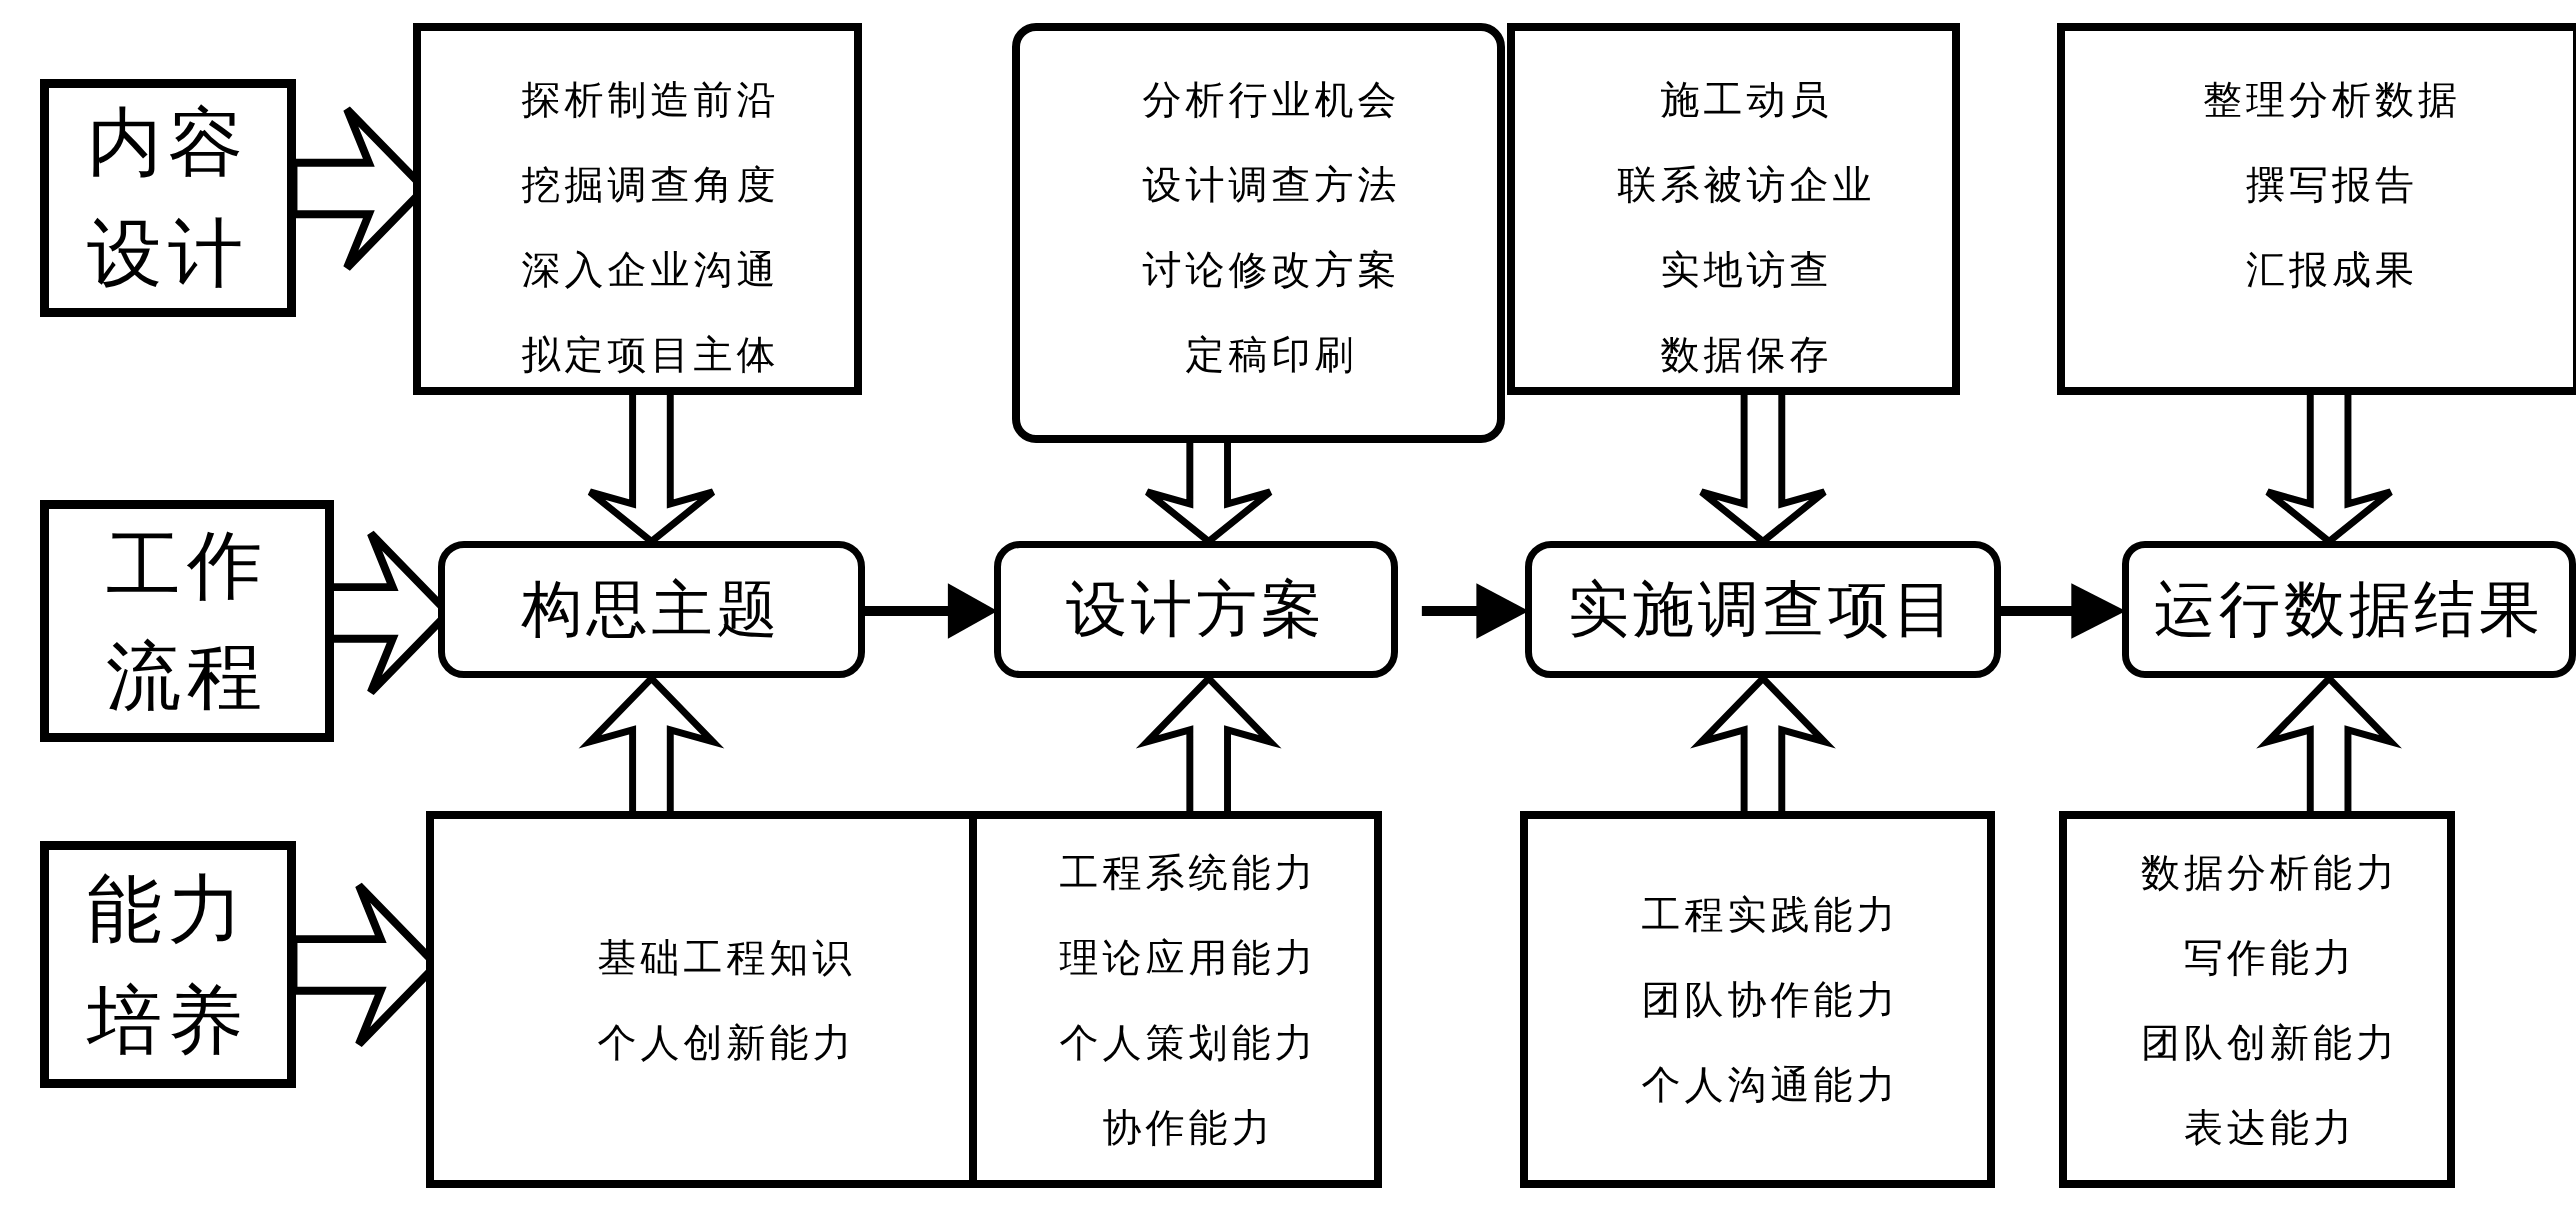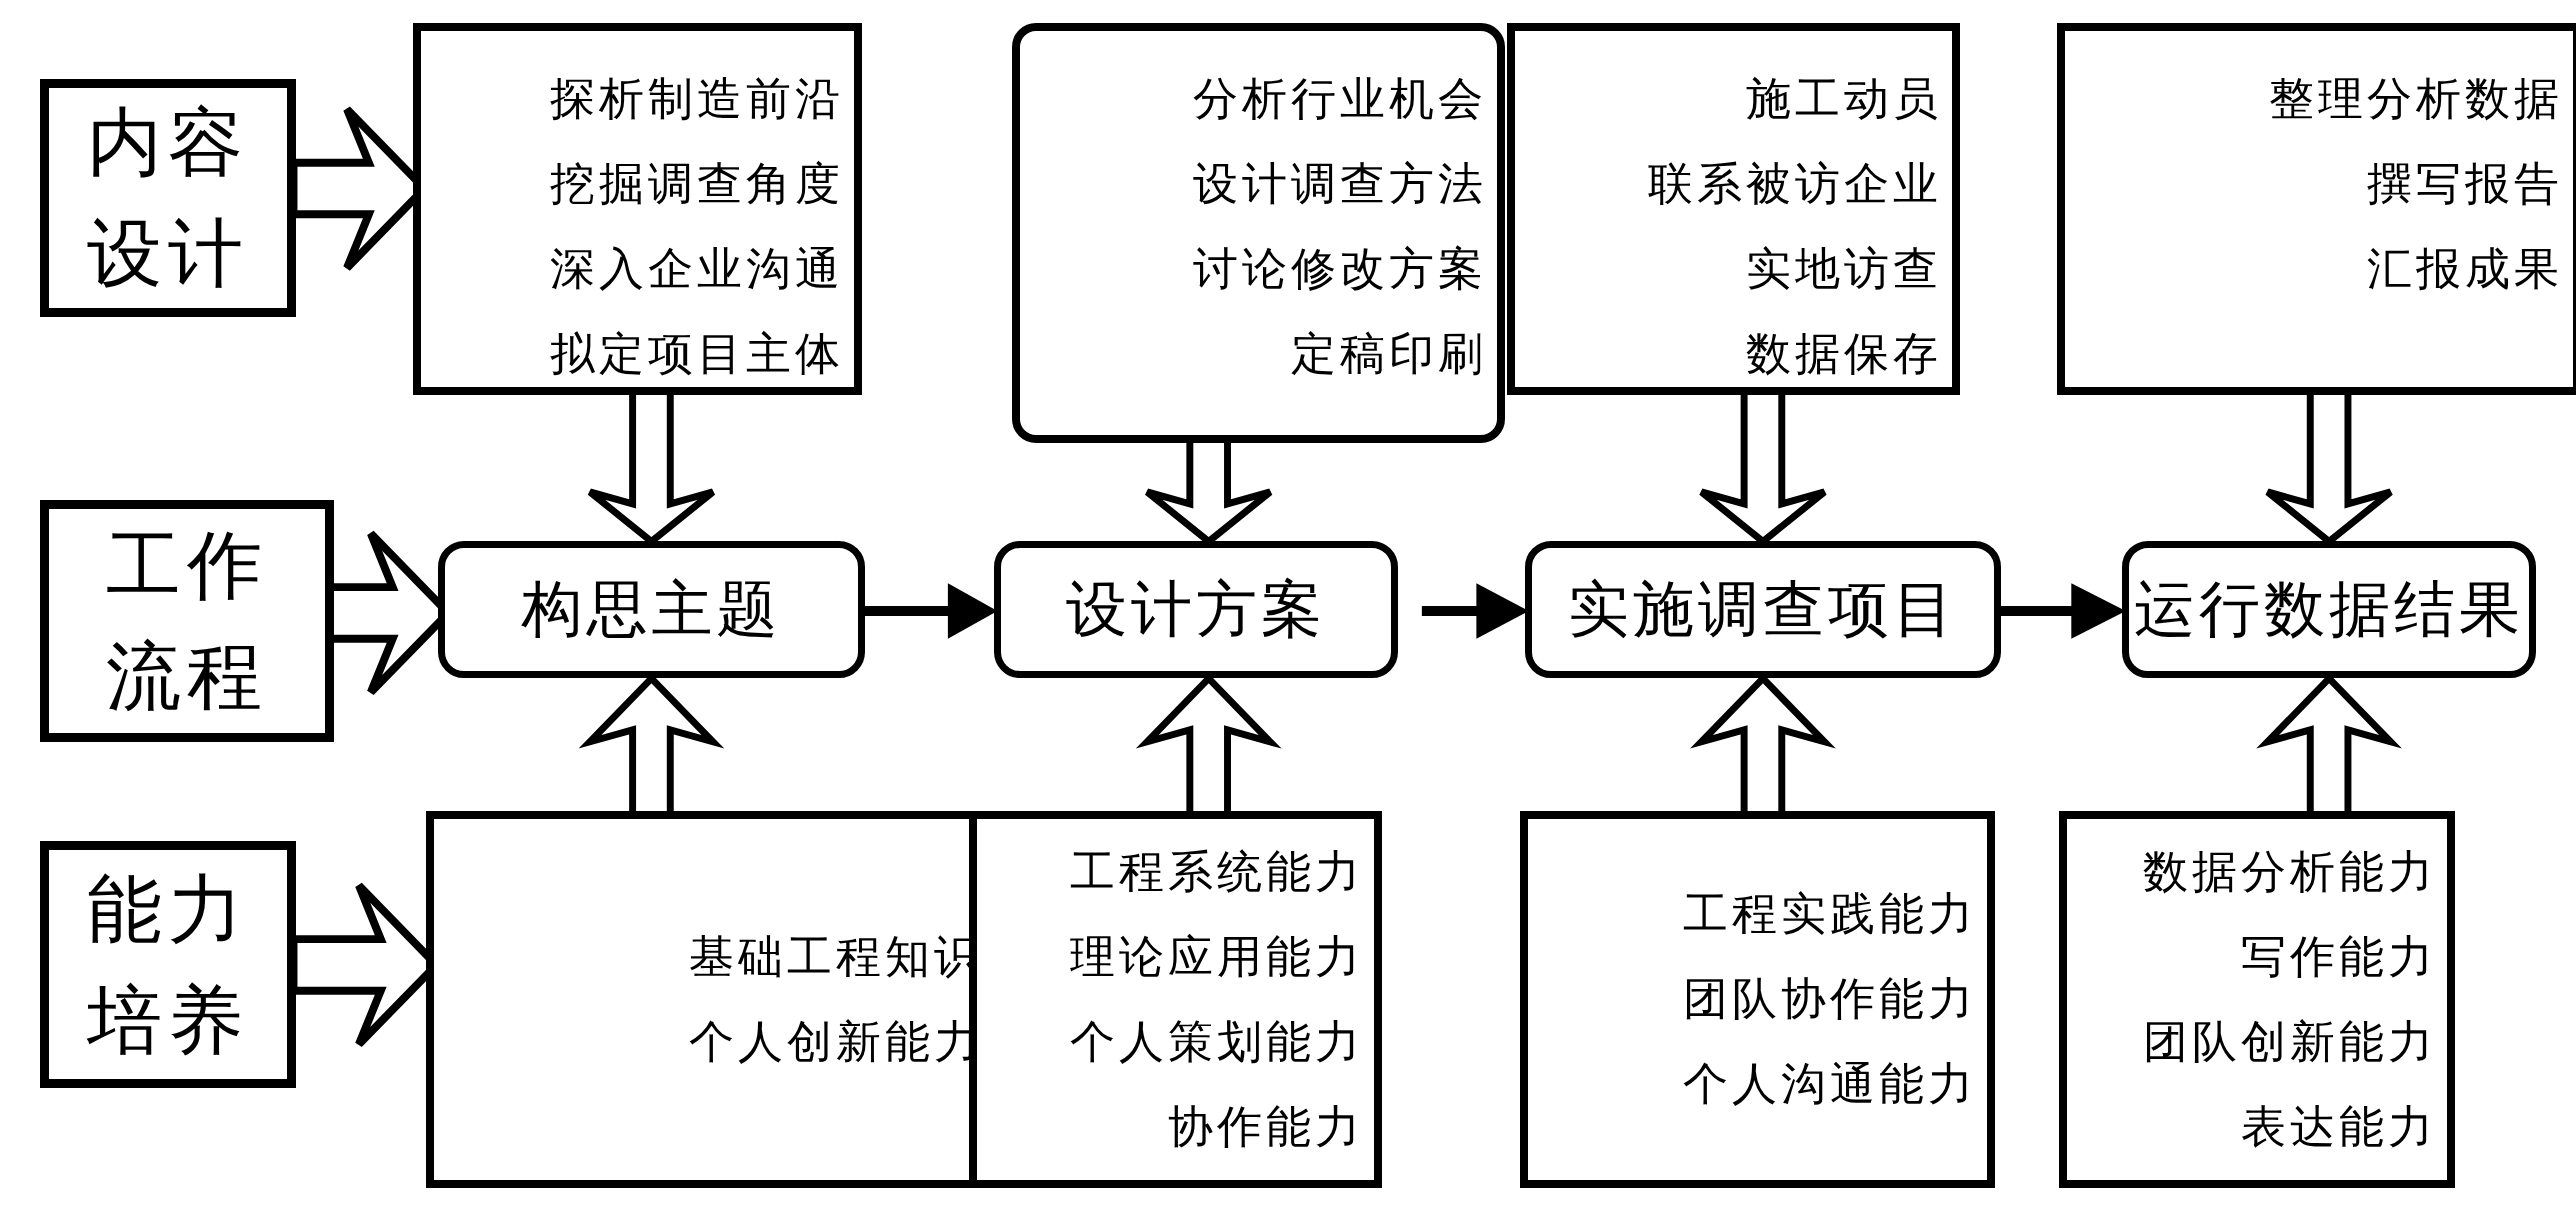--- a/index.html
+++ b/index.html
@@ -18,23 +18,23 @@
     display: flex; flex-direction: column;
   }
   .label-box {
     border-width: 9px;
     align-items: center; justify-content: center;
     text-align: center;
     font-size: 75px; line-height: 111px;
     letter-spacing: 6px;
   }
   .list-box {
-    font-size: 45px; line-height: 85px;
+    font-size: 39px; line-height: 85px;
     padding-left: 36px; padding-right: 10px;
-    text-align: right;
+    text-align: center;
     letter-spacing: 4px;
   }
   .top-list { justify-content: flex-start; padding-top: 26px; }
   .bottom-list { justify-content: center; }
   .mid-box {
     border-width: 7px; border-radius: 26px;
     align-items: center; justify-content: center;
     text-align: center;
     font-size: 61px; line-height: 69px;
     letter-spacing: 4px;
@@ -118,21 +118,21 @@
 
   <div class="box mid-box" style="left:438px; top:541px; width:427px; height:137px;">
     <div class="line">构思主题</div>
   </div>
   <div class="box mid-box" style="left:994px; top:541px; width:404px; height:137px;">
     <div class="line">设计方案</div>
   </div>
   <div class="box mid-box" style="left:1525px; top:541px; width:476px; height:137px;">
     <div class="line">实施调查项目</div>
   </div>
-  <div class="box mid-box" style="left:2122px; top:541px; width:414px; height:137px;">
+  <div class="box mid-box" style="left:2122px; top:541px; width:454px; height:137px;border-radius:23px;">
     <div class="line">运行数据结果</div>
   </div>
 
   <div class="box list-box bottom-list" style="left:426px; top:811px; width:575px; height:377px;">
     <div class="line">基础工程知识</div>
     <div class="line">个人创新能力</div>
   </div>
   <div class="box list-box bottom-list" style="left:969px; top:811px; width:413px; height:377px;">
     <div class="line">工程系统能力</div>
     <div class="line">理论应用能力</div>

